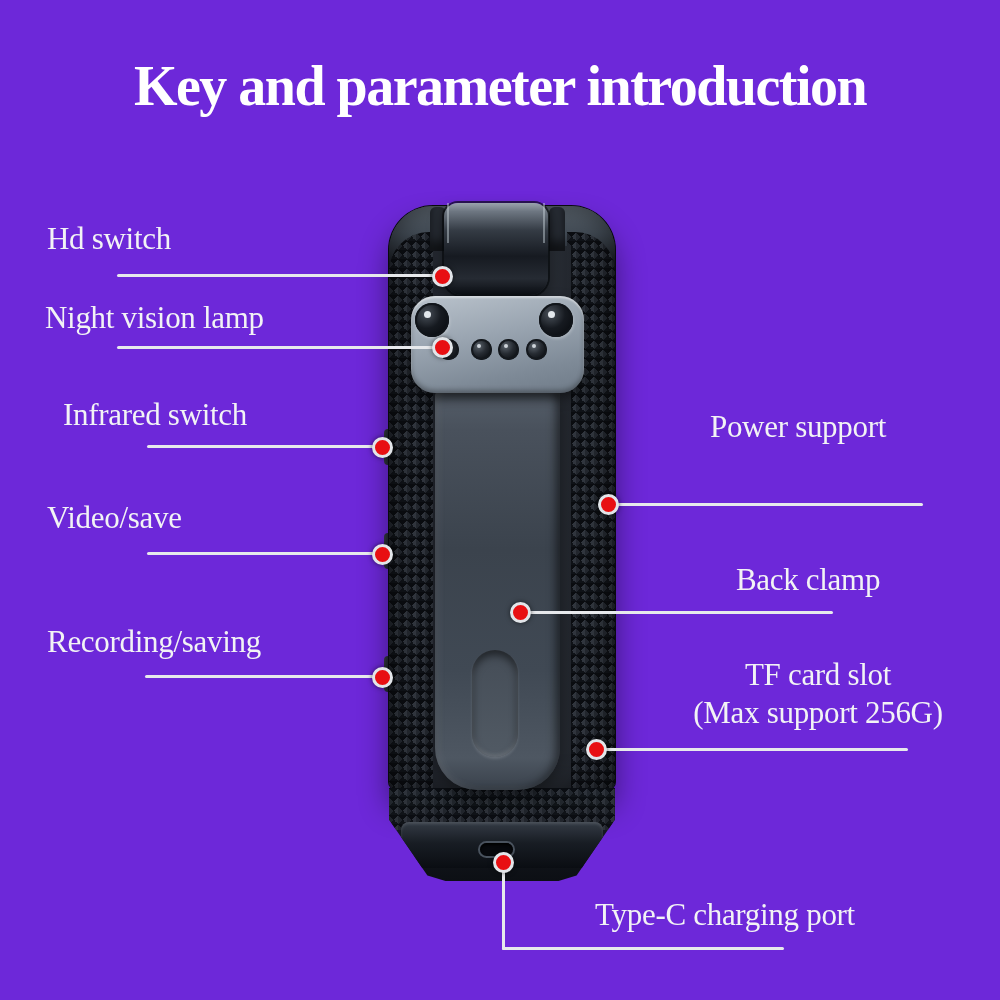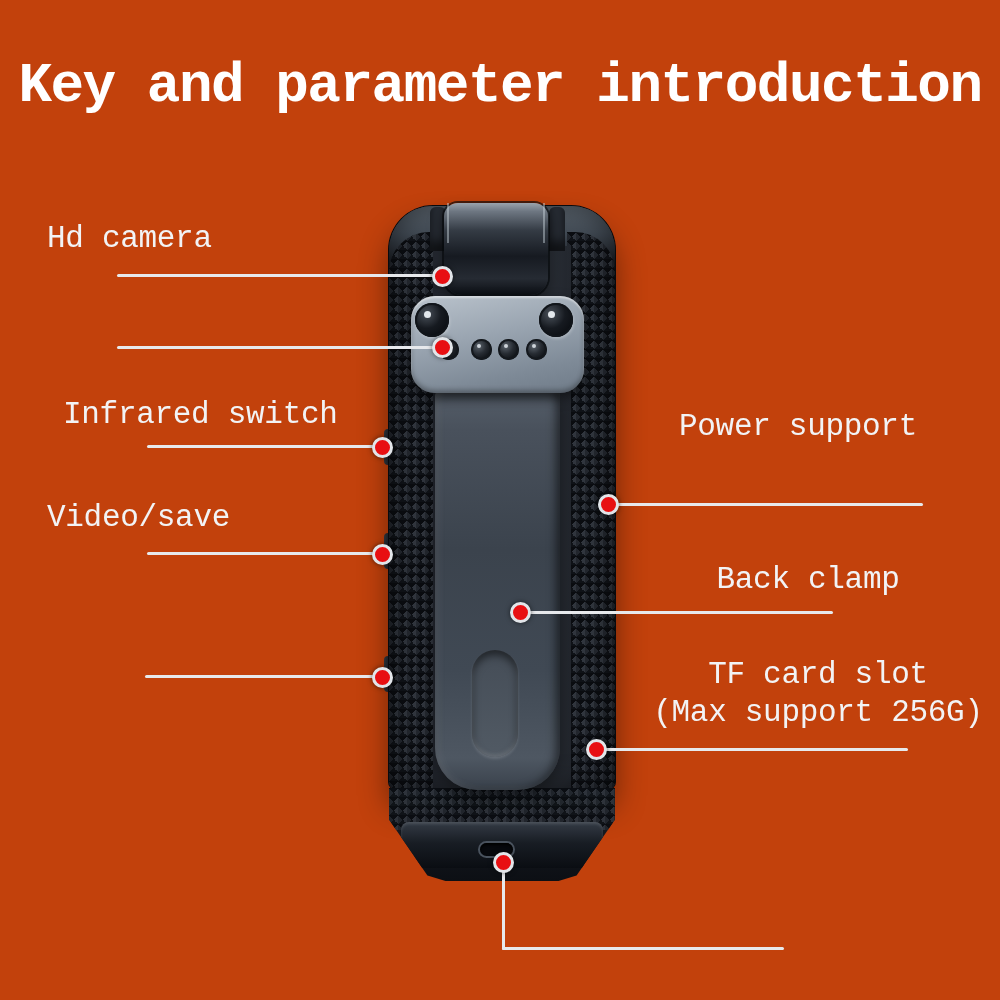--- a/index.html
+++ b/index.html
@@ -1,17 +1,17 @@
 <!DOCTYPE html>
 <html><head>
 <meta charset="utf-8">
 <style>
   html,body{margin:0;padding:0;background:#10131a;}
-  .canvas{position:relative;width:1000px;height:1000px;background:#c2410c;overflow:hidden;
-          font-family:Liberation Mono, monospace;}
+  .canvas{position:relative;width:1000px;height:1000px;background:#6d28d9;overflow:hidden;
+          font-family:Liberation Serif, serif;}
   .title{position:absolute;left:0;right:0;top:56px;text-align:center;
          font-weight:700;font-size:56px;line-height:1.1;color:#ffffff;letter-spacing:-1.5px;}
 
   
   .lbl{position:absolute;font-size:31px;line-height:1.22;color:#f2f3f5;white-space:nowrap;letter-spacing:-0.3px;}
   .lbl-c{text-align:center;white-space:nowrap;}
   .cline{position:absolute;height:3px;background:#e7e9ec;border-radius:2px;z-index:4;}
   .vline{position:absolute;width:3px;background:#e7e9ec;border-radius:2px;z-index:4;}
   .dot{position:absolute;width:15px;height:15px;border-radius:50%;background:#e80f12;
        border:3px solid #e2e5e9;box-shadow:0 0 5px rgba(0,0,0,.55);z-index:6;}
@@ -114,52 +114,55 @@
     <div class="clip-plate">
       <div class="lens" style="left:4px;top:7px;"></div>
       <div class="lens" style="left:128px;top:7px;"></div>
       <div class="led" style="left:27px;top:43px;"></div>
       <div class="led" style="left:60px;top:43px;"></div>
       <div class="led" style="left:87px;top:43px;"></div>
       <div class="led" style="left:115px;top:43px;"></div>
     </div>
   </div>
 
-  <div class="lbl" style="left:47px;top:220px;">Hd camera</div>
+  <div class="lbl" style="left:47px;top:220px;">Hd switch</div>
   <div class="cline" style="left:117px;top:274px;width:327px;"></div>
   <div class="dot" style="left:432px;top:266px;"></div>
 
+  <div class="lbl" style="left:45px;top:299px;">Night vision lamp</div>
   <div class="cline" style="left:117px;top:346px;width:327px;"></div>
   <div class="dot" style="left:432px;top:337px;"></div>
 
   <div class="lbl" style="left:47px;top:396px;margin-left:16px;">Infrared switch</div>
   <div class="cline" style="left:147px;top:445px;width:237px;"></div>
   <div class="dot" style="left:372px;top:437px;"></div>
 
   <div class="lbl" style="left:47px;top:499px;">Video/save</div>
   <div class="cline" style="left:147px;top:552px;width:237px;"></div>
   <div class="dot" style="left:372px;top:544px;"></div>
 
+  <div class="lbl" style="left:47px;top:623px;">Recording/saving</div>
   <div class="cline" style="left:145px;top:675px;width:239px;"></div>
   <div class="dot" style="left:372px;top:667px;"></div>
 
   <div class="lbl lbl-c" style="left:600px;top:408px;width:396px;">
     <div>Power support</div>
   </div>
   <div class="cline" style="left:609px;top:503px;width:314px;"></div>
   <div class="dot" style="left:598px;top:494px;"></div>
 
   <div class="lbl lbl-c" style="left:658px;top:561px;width:300px;">Back clamp</div>
   <div class="cline" style="left:521px;top:611px;width:312px;"></div>
   <div class="dot" style="left:510px;top:602px;"></div>
 
   <div class="lbl lbl-c" style="left:620px;top:656px;width:396px;">
     <div>TF card slot</div>
     <div>(Max support 256G)</div>
   </div>
   <div class="cline" style="left:597px;top:748px;width:311px;"></div>
   <div class="dot" style="left:586px;top:739px;"></div>
 
+  <div class="lbl lbl-c" style="left:560px;top:896px;width:330px;">Type-C charging port</div>
   <div class="vline" style="left:502px;top:862px;height:88px;"></div>
   <div class="cline" style="left:502px;top:947px;width:282px;"></div>
   <div class="dot" style="left:493px;top:852px;"></div>
 
 </div>
 
 </body></html>

